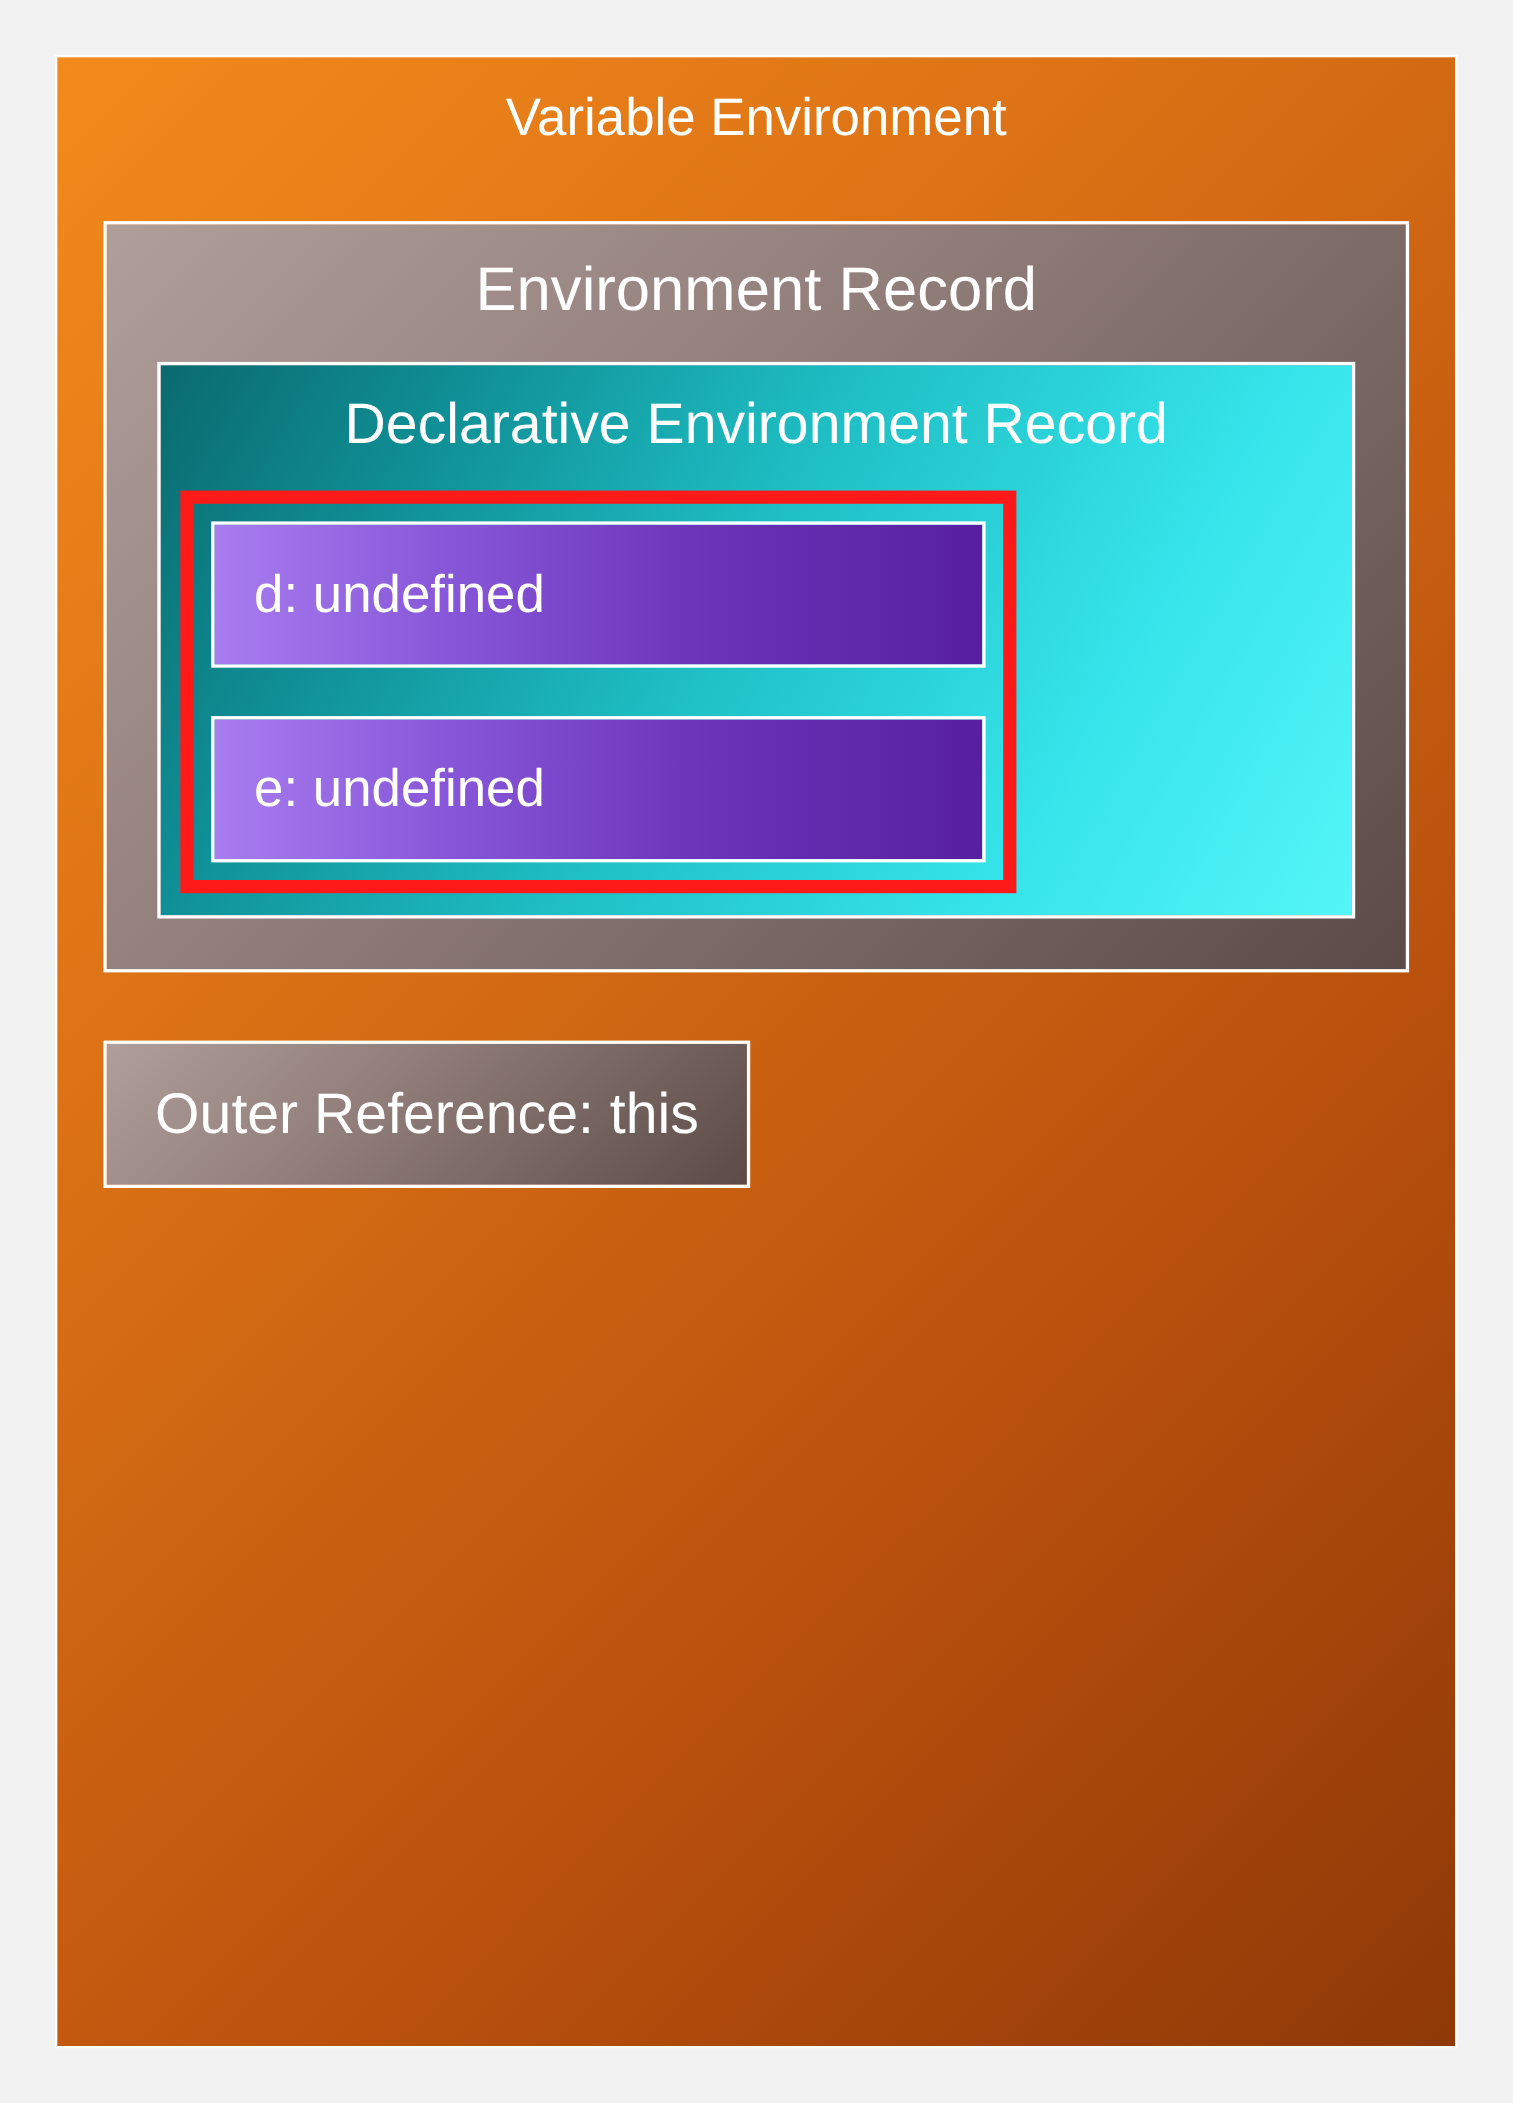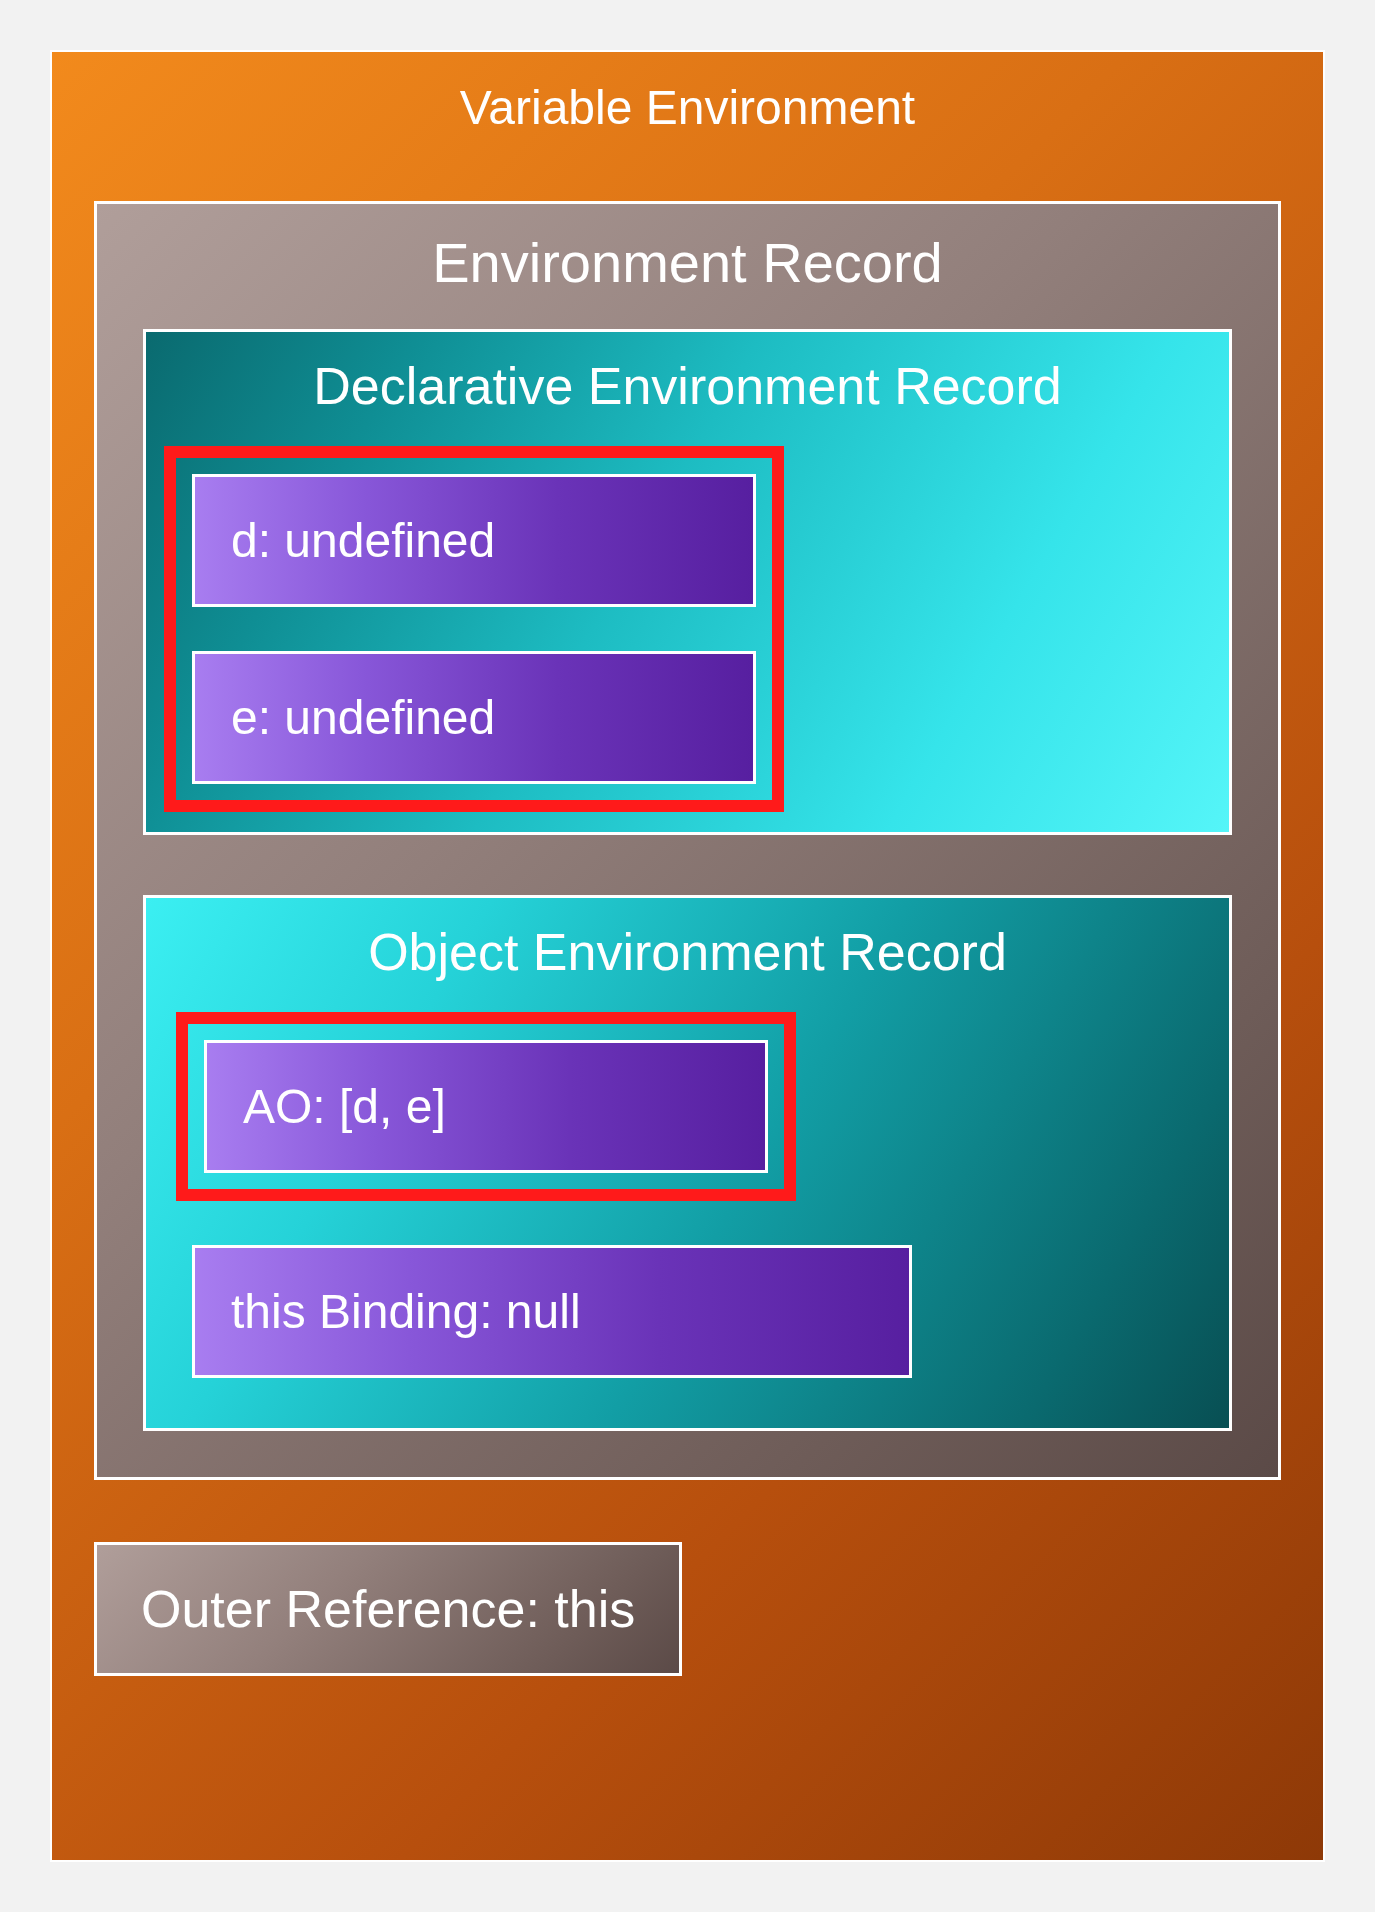--- a/index.html
+++ b/index.html
@@ -72,21 +72,21 @@
     color: #ffffff;
     font-size: 52px;
     font-weight: 400;
     padding: 24px 0 30px 0;
   }
 
   .highlight-wrap {
     border: 12px solid #ff1a1a;
     padding: 16px 16px;
     display: inline-block;
-    width: 620px;
+    width: 760px;
   }
   .decl-record .highlight-wrap { margin-left: -10px; }
   .obj-record  .highlight-wrap { margin-left: -20px; }
 
   .entry {
     background: linear-gradient(90deg, #a87df0 0%, #8857d9 30%, #6a33b8 65%, #571fa0 100%);
     border: 3px solid #ffffff;
     color: #ffffff;
     font-size: 48px;
     font-weight: 400;
@@ -122,26 +122,19 @@
       <div class="title-sub">Environment Record</div>
 
       <div class="record-box decl-record">
         <div class="title-record">Declarative Environment Record</div>
         <div class="highlight-wrap">
           <div class="entry">d: undefined</div>
           <div class="entry">e: undefined</div>
         </div>
       </div>
 
-      <div class="record-box obj-record">
-        <div class="title-record">Object Environment Record</div>
-        <div class="highlight-wrap">
-          <div class="entry">AO: [d, e]</div>
-        </div>
-        <div class="entry plain-entry">this Binding: null</div>
-      </div>
     </div>
 
     <div class="outer-ref-row">
       <div class="outer-ref">Outer Reference: this</div>
     </div>
   </div>
 </div>
 
 </body></html>

